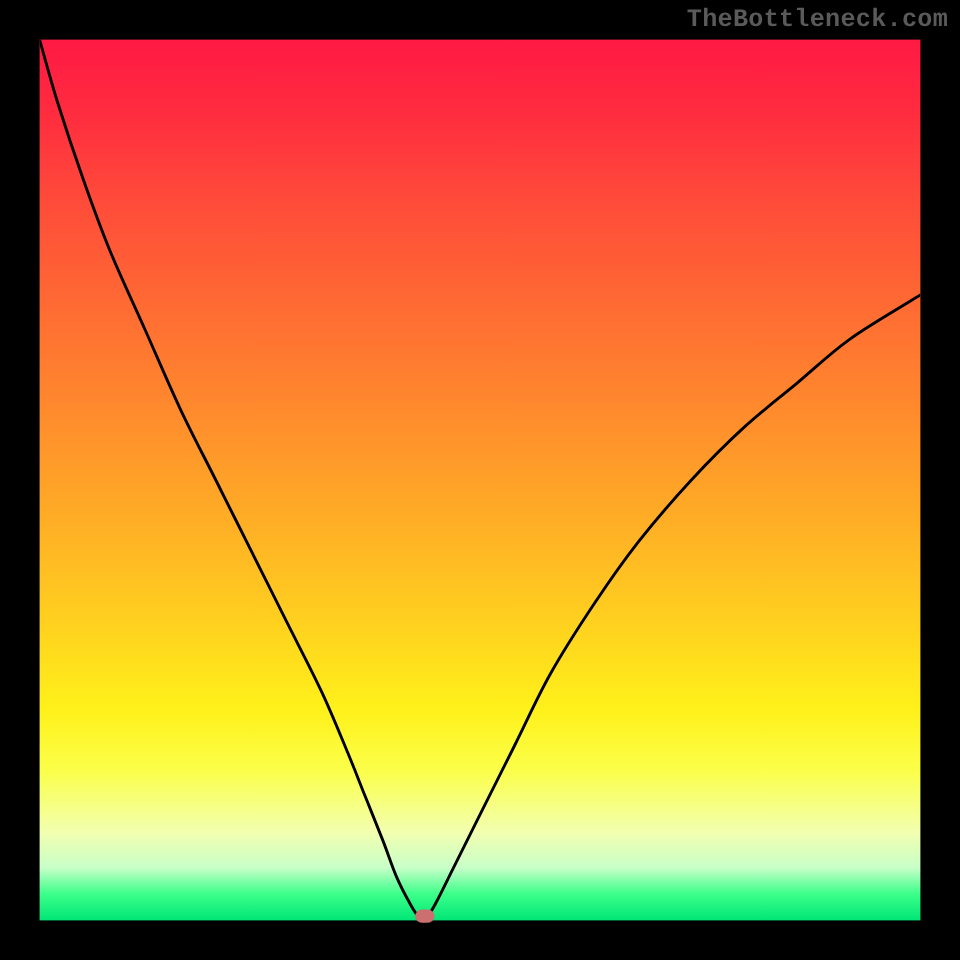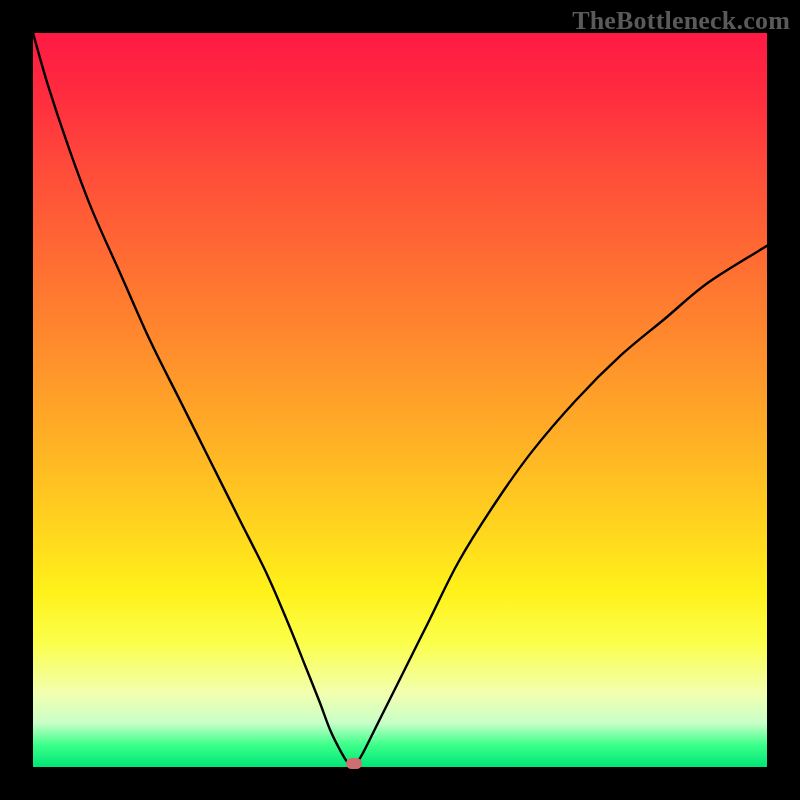--- a/index.html
+++ b/index.html
@@ -38,22 +38,22 @@
       #f2ffb0 90%,
       #c8ffc8 94%,
       #3cff8a 97%,
       #00e676 100%
     );
   }
   .watermark {
     position: absolute;
     top: 6px;
     right: 10px;
-    font-family: Liberation Serif, serif;
-    font-size: 26px;
+    font-family: Liberation Mono, monospace;
+    font-size: 21px;
     font-weight: 600;
     color: #5a5a5a;
     letter-spacing: 0.2px;
     user-select: none;
   }
   svg.curve {
     position: absolute;
     left: 0;
     top: 0;
     width: 734px;

